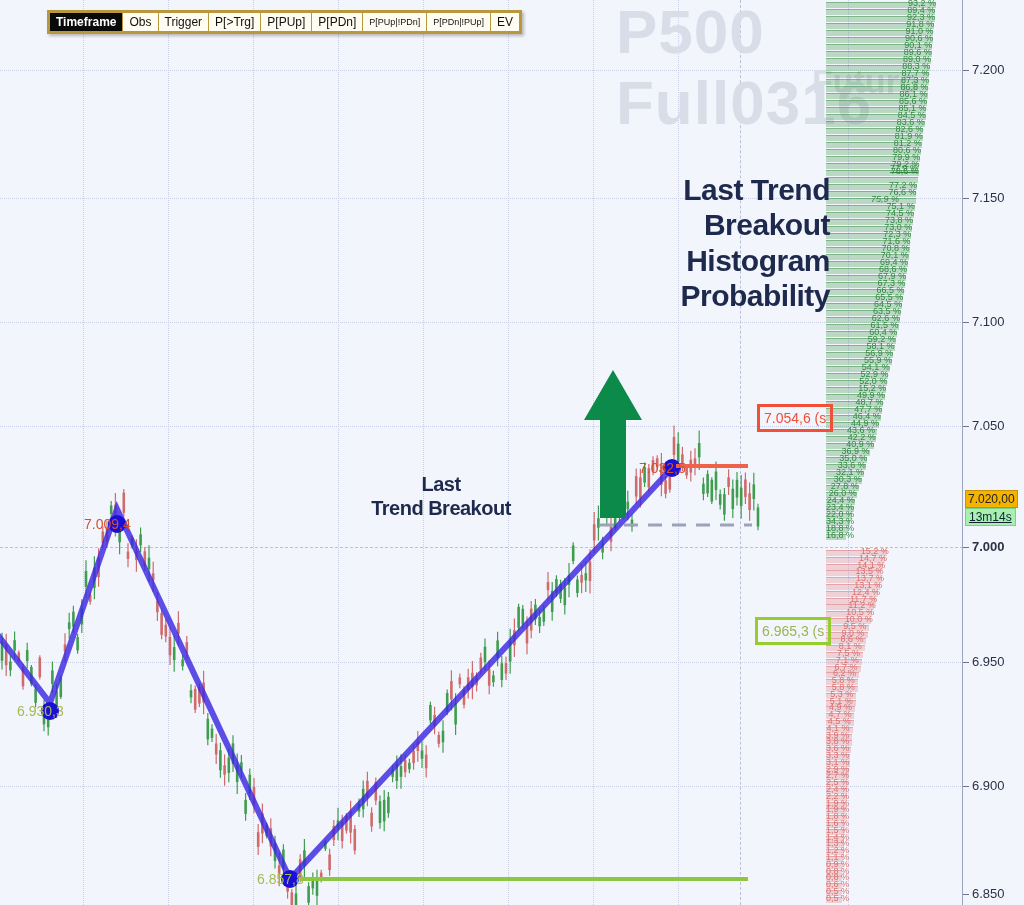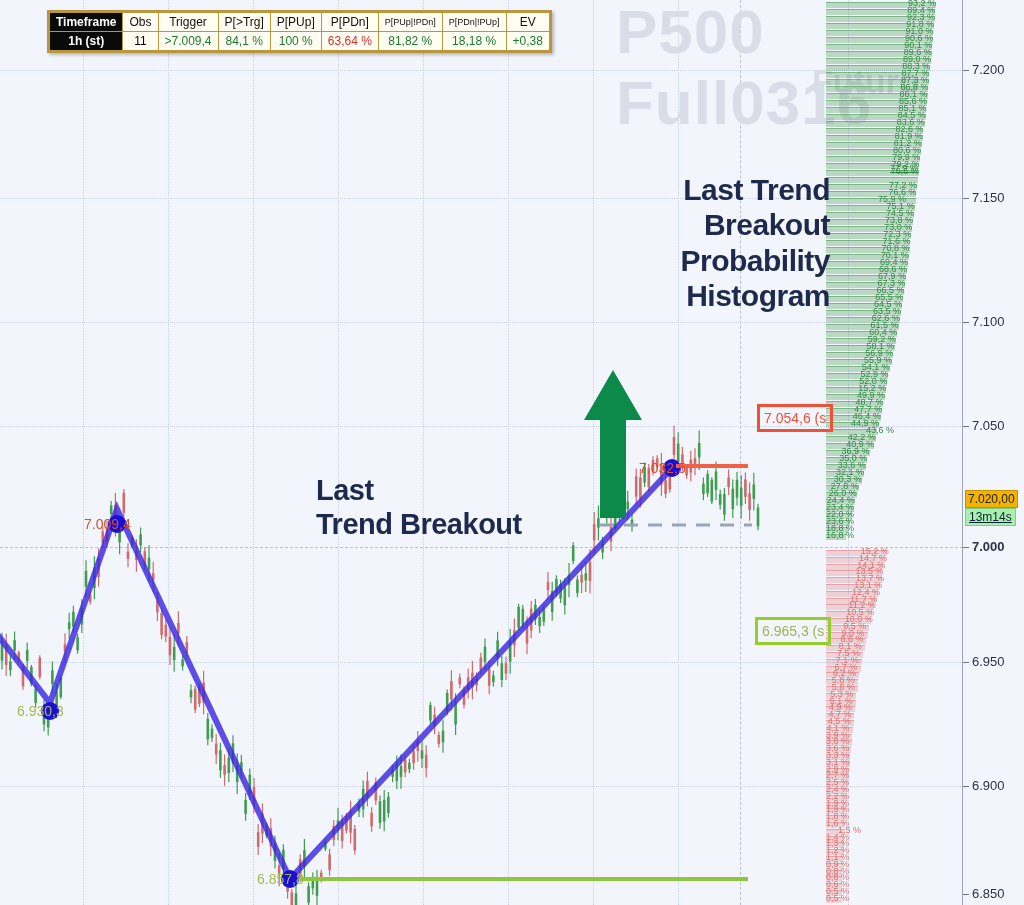--- a/index.html
+++ b/index.html
@@ -34,21 +34,21 @@
   .stats th.tfh,.stats td.tf{background:#0a0a0a;color:#fff;font-weight:bold;}
   .stats th.small{font-size:9px;}
   .g{color:#1a7d2e;}
   .r{color:#d1322c;}
 
   
   .anno{position:absolute;color:#1e2a4d;font-weight:bold;font-family:"Liberation Sans",sans-serif;
     letter-spacing:-.5px;line-height:1.18;}
   #anno-key{left:278px;top:86px;font-size:31px;}
   #anno-hist{left:630px;top:172px;font-size:30px;text-align:right;width:200px;}
-  #anno-ltb{left:316px;top:473px;font-size:29px;text-align:left;width:250px;}
+  #anno-ltb{left:316px;top:473px;font-size:20px;text-align:center;width:250px;}
 
   
   .wm{position:absolute;color:#d9dde8;font-weight:bold;pointer-events:none;}
   #wm1{left:616px;top:-4px;font-size:62px;letter-spacing:1px;}
   #wm2{left:812px;top:62px;font-size:34px;}
 
   
   .levelbox{position:absolute;font-size:14px;padding:3px 4px;white-space:nowrap;background:transparent;}
   #lvl-up{left:757px;top:404px;border:3px solid #f04f38;color:#f04f38;}
   #lvl-dn{left:755px;top:617px;border:3px solid #96cc2c;color:#9ab552;}
@@ -519,21 +519,21 @@
       <div class="hlab up" style="top: 159px; left: 65.456px;">79,2 %</div>
       <div class="hbar up" style="top: 170px; width: 92.748px;"></div>
       <div class="hlab up" style="top: 166px; left: 64.748px;">78,6 %</div>
       <div class="hbar up" style="top: 177px; width: 91.922px;"></div>
       <div class="hlab up" style="top: 163px; left: 63.922px; text-decoration: underline;">77,9 %</div>
       <div class="hbar up" style="top: 184px; width: 91.096px;"></div>
       <div class="hlab up" style="top: 180px; left: 63.096px;">77,2 %</div>
       <div class="hbar up" style="top: 191px; width: 90.388px;"></div>
       <div class="hlab up" style="top: 187px; left: 62.388px;">76,6 %</div>
       <div class="hbar up" style="top: 198px; width: 89.562px;"></div>
-      <div class="hlab up" style="top: 194px; left: 52px;">75,9 %</div>
+      <div class="hlab up" style="top: 194px; left: 45px; font-style: italic;">75,9 %</div>
       <div class="hbar up" style="top: 205px; width: 88.618px;"></div>
       <div class="hlab up" style="top: 201px; left: 60.618px;">75,1 %</div>
       <div class="hbar up" style="top: 212px; width: 87.91px;"></div>
       <div class="hlab up" style="top: 208px; left: 59.91px;">74,5 %</div>
       <div class="hbar up" style="top: 219px; width: 87.084px;"></div>
       <div class="hlab up" style="top: 215px; left: 59.084px;">73,8 %</div>
       <div class="hbar up" style="top: 226px; width: 86.14px;"></div>
       <div class="hlab up" style="top: 222px; left: 58.14px;">73,0 %</div>
       <div class="hbar up" style="top: 233px; width: 85.314px;"></div>
       <div class="hlab up" style="top: 229px; left: 57.314px;">72,3 %</div>
@@ -585,21 +585,21 @@
       <div class="hlab up" style="top: 390px; left: 30.882px;">49,9 %</div>
       <div class="hbar up" style="top: 401px; width: 57.466px;"></div>
       <div class="hlab up" style="top: 397px; left: 29.466px;">48,7 %</div>
       <div class="hbar up" style="top: 408px; width: 56.286px;"></div>
       <div class="hlab up" style="top: 404px; left: 28.286px;">47,7 %</div>
       <div class="hbar up" style="top: 415px; width: 54.752px;"></div>
       <div class="hlab up" style="top: 411px; left: 26.752px;">46,4 %</div>
       <div class="hbar up" style="top: 422px; width: 52.982px;"></div>
       <div class="hlab up" style="top: 418px; left: 24.982px;">44,9 %</div>
       <div class="hbar up" style="top: 429px; width: 51.448px;"></div>
-      <div class="hlab up" style="top: 425px; left: 40px;">43,6 %</div>
+      <div class="hlab up" style="top: 425px; left: 21px;">43,6 %</div>
       <div class="hbar up" style="top: 436px; width: 49.796px;"></div>
       <div class="hlab up" style="top: 432px; left: 21.796px;">42,2 %</div>
       <div class="hbar up" style="top: 443px; width: 48.262px;"></div>
       <div class="hlab up" style="top: 439px; left: 20.262px;">40,9 %</div>
       <div class="hbar up" style="top: 450px; width: 43.542px;"></div>
       <div class="hlab up" style="top: 446px; left: 15.542px;">36,9 %</div>
       <div class="hbar up" style="top: 457px; width: 41.3px;"></div>
       <div class="hlab up" style="top: 453px; left: 13.3px;">35,0 %</div>
       <div class="hbar up" style="top: 464px; width: 39.648px;"></div>
       <div class="hlab up" style="top: 460px; left: 11.648px;">33,6 %</div>
@@ -611,21 +611,21 @@
       <div class="hlab up" style="top: 481px; left: 4.804px;">27,8 %</div>
       <div class="hbar up" style="top: 492px; width: 30.68px;"></div>
       <div class="hlab up" style="top: 488px; left: 2.68px;">26,0 %</div>
       <div class="hbar up" style="top: 499px; width: 28.792px;"></div>
       <div class="hlab up" style="top: 495px; left: 0.792px;">24,4 %</div>
       <div class="hbar up" style="top: 506px; width: 27.612px;"></div>
       <div class="hlab up" style="top: 502px; left: 0px;">23,4 %</div>
       <div class="hbar up" style="top: 513px; width: 25.96px;"></div>
       <div class="hlab up" style="top: 509px; left: 0px;">22,0 %</div>
       <div class="hbar up" style="top: 520px; width: 23.836px;"></div>
-      <div class="hlab up" style="top: 516px; left: 0px;">23,6 %</div>
+      <div class="hlab up" style="top: 516px; left: 0px;">34,3 %</div>
       <div class="hbar up" style="top: 527px; width: 22.184px;"></div>
       <div class="hlab up" style="top: 523px; left: 0px;">18,8 %</div>
       <div class="hbar up" style="top: 534px; width: 19.824px;"></div>
       <div class="hlab up" style="top: 530px; left: 0px;">16,8 %</div>
       <div class="hbar dn" style="top: 550px; width: 60.6336px;"></div>
       <div class="hlab dn" style="top: 546px; left: 34.6336px;">15,2 %</div>
       <div class="hbar dn" style="top: 556.8px; width: 59.0996px;"></div>
       <div class="hlab dn" style="top: 552.8px; left: 33.0996px;">14,7 %</div>
       <div class="hbar dn" style="top: 563.6px; width: 57.2588px;"></div>
       <div class="hlab dn" style="top: 559.6px; left: 31.2588px;">14,1 %</div>
@@ -699,21 +699,21 @@
       <div class="hlab dn" style="top: 790.8px; left: 0px;">2,2 %</div>
       <div class="hbar dn" style="top: 801.6px; width: 19.8292px;"></div>
       <div class="hlab dn" style="top: 797.6px; left: 0px;">1,9 %</div>
       <div class="hbar dn" style="top: 808.4px; width: 19.8292px;"></div>
       <div class="hlab dn" style="top: 804.4px; left: 0px;">1,9 %</div>
       <div class="hbar dn" style="top: 815.2px; width: 19.5224px;"></div>
       <div class="hlab dn" style="top: 811.2px; left: 0px;">1,8 %</div>
       <div class="hbar dn" style="top: 822px; width: 18.9088px;"></div>
       <div class="hlab dn" style="top: 818px; left: 0px;">1,6 %</div>
       <div class="hbar dn" style="top: 828.8px; width: 18.602px;"></div>
-      <div class="hlab dn" style="top: 824.8px; left: 0px; padding-left: 12px;">1,5 %</div>
+      <div class="hlab dn" style="top: 824.8px; left: 0px;">1,5 %</div>
       <div class="hbar dn" style="top: 835.6px; width: 18.2952px;"></div>
       <div class="hlab dn" style="top: 831.6px; left: 0px;">1,4 %</div>
       <div class="hbar dn" style="top: 842.4px; width: 17.9884px;"></div>
       <div class="hlab dn" style="top: 838.4px; left: 0px;">1,3 %</div>
       <div class="hbar dn" style="top: 849.2px; width: 17.6816px;"></div>
       <div class="hlab dn" style="top: 845.2px; left: 0px;">1,2 %</div>
       <div class="hbar dn" style="top: 856px; width: 17.3748px;"></div>
       <div class="hlab dn" style="top: 852px; left: 0px;">1,1 %</div>
       <div class="hbar dn" style="top: 862.8px; width: 16.7612px;"></div>
       <div class="hlab dn" style="top: 858.8px; left: 0px;">0,9 %</div>
@@ -745,53 +745,42 @@
   <div id="tp-labels">
       <div class="tl olive" style="left: 17px; top: 703px;">6.930,3</div>
       <div class="tl red" style="left: 84px; top: 516px;">7.009,4</div>
       <div class="tl olive" style="left: 257px; top: 871px;">6.857,8</div>
       <div class="tl red" style="left: 639px; top: 460px;">7.032,5</div>
     </div>
 
   <div class="anno" id="anno-hist">
       <div>Last Trend</div>
       <div>Breakout</div>
+      <div>Histogram</div>
       <div>Probability</div>
-      <div>Histogram</div>
     </div>
   <div class="anno" id="anno-ltb">
       <div>Last</div>
       <div>Trend Breakout</div>
     </div>
 
   <div class="stats">
     <table>
       <tbody>
           <tr id="stats-head">
             <th class="tfh">Timeframe</th>
             <th>Obs</th>
             <th>Trigger</th>
             <th>P[&gt;Trg]</th>
             <th>P[PUp]</th>
             <th>P[PDn]</th>
             <th class="small">P[PUp|!PDn]</th>
             <th class="small">P[PDn|!PUp]</th>
             <th>EV</th>
           </tr>
-      <tr id="stats-row">
-            <td class="tf">1h (st)</td>
-            <td>11</td>
-            <td class="g">&gt;7.009,4</td>
-            <td class="g">84,1 %</td>
-            <td class="g">100 %</td>
-            <td class="r">63,64 %</td>
-            <td class="g">81,82 %</td>
-            <td class="g">18,18 %</td>
-            <td class="g">+0,38</td>
-          </tr>
     </tbody>
       </table>
   </div>
 
   <div class="axis">
     <div id="axis-ticks">
         <div class="tick" style="top: 62px;"><span class="dash"></span><span>7.200</span></div>
         <div class="tick" style="top: 190px;"><span class="dash"></span><span>7.150</span></div>
         <div class="tick" style="top: 314px;"><span class="dash"></span><span>7.100</span></div>
         <div class="tick" style="top: 418px;"><span class="dash"></span><span>7.050</span></div>

